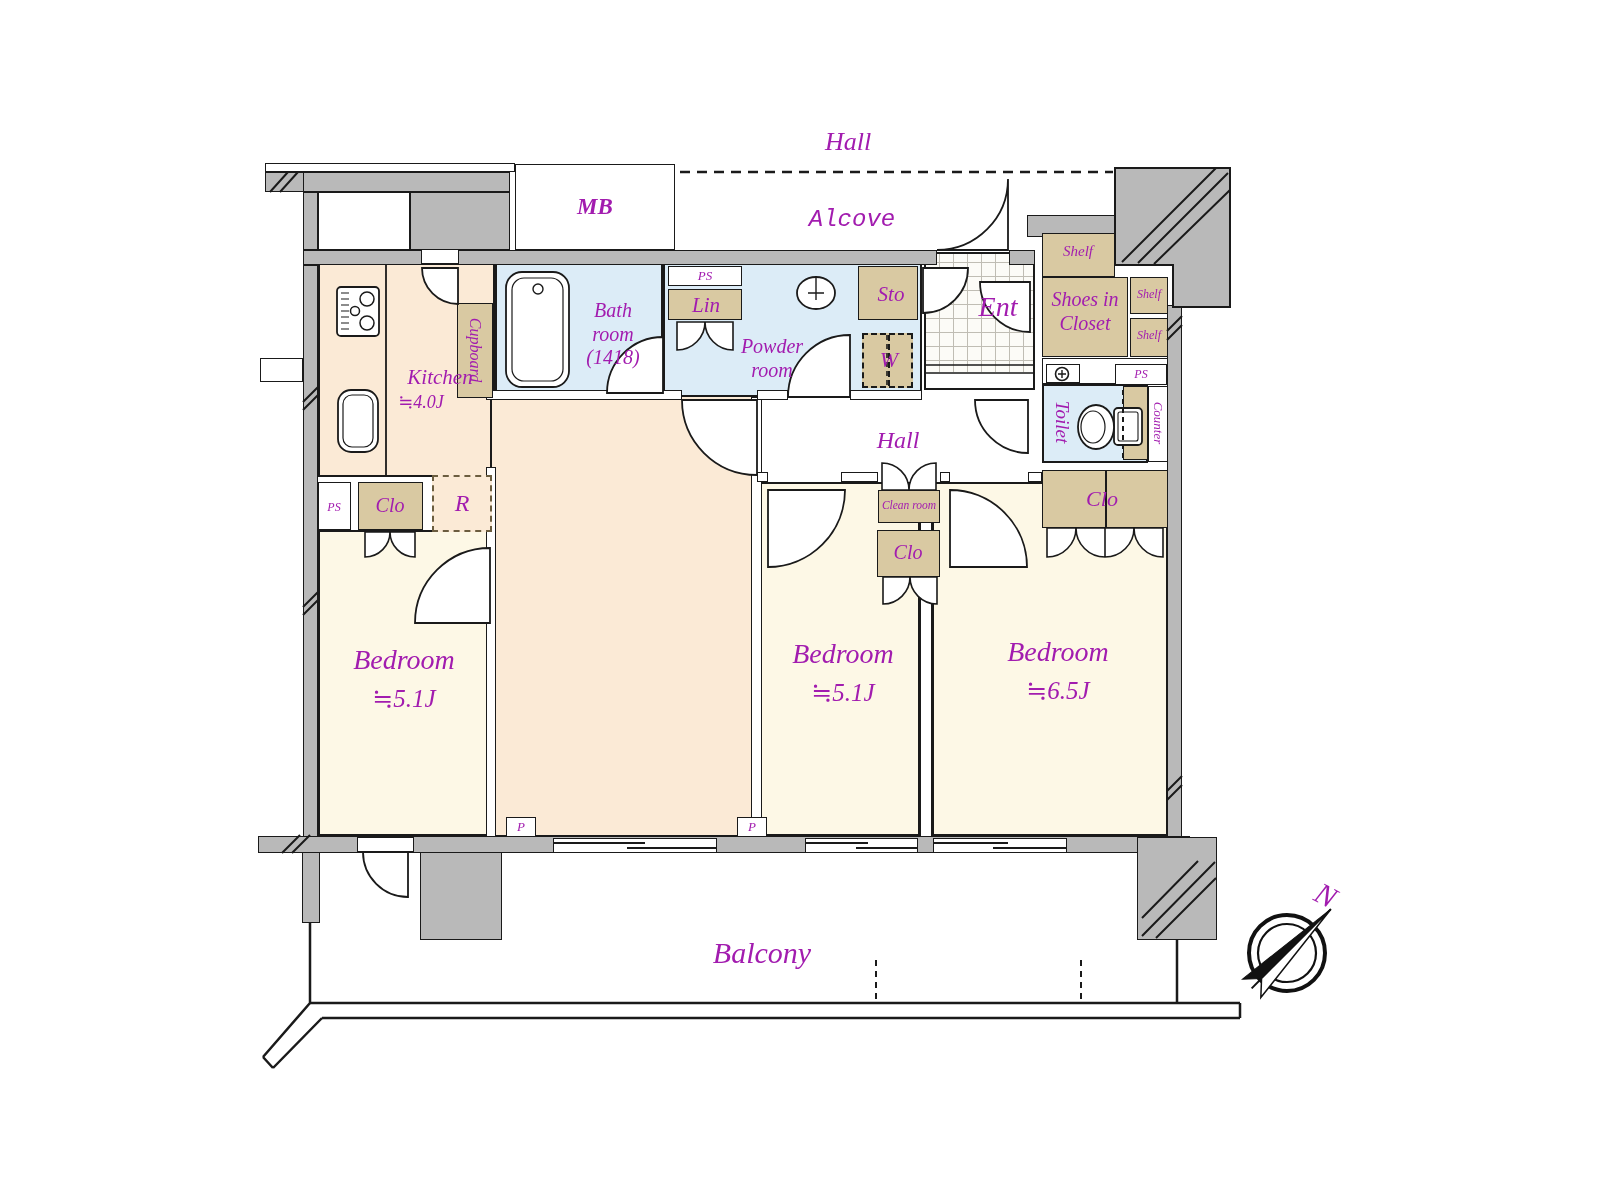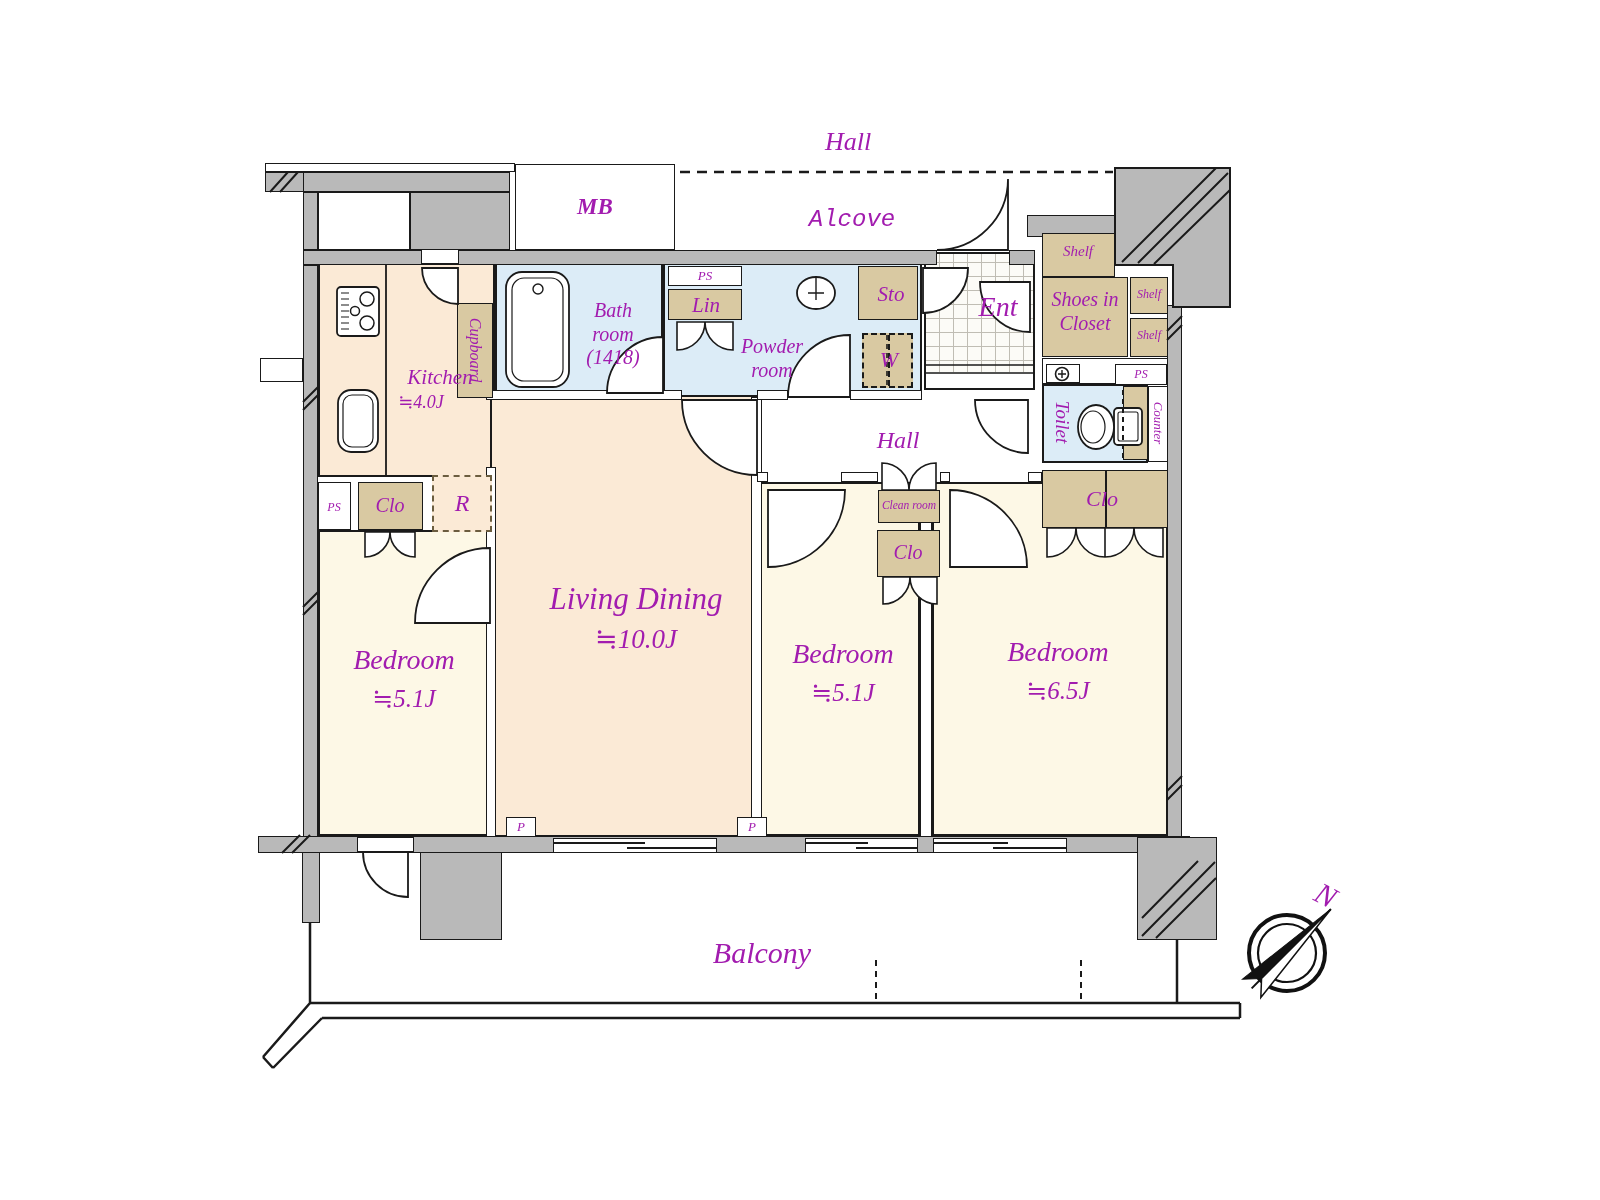--- a/index.html
+++ b/index.html
@@ -233,24 +233,20 @@
   <div class="vlbl" style="left:1062px;top:422px;font-size:19px;">Toilet</div>
   <div class="vlbl" style="left:1158px;top:423px;font-size:13px;">Counter</div>
   <div class="lbl" style="left:1102px;top:499px;font-size:22px;">Clo</div>
   <div class="lbl" style="left:898px;top:440px;font-size:24px;">Hall</div>
   <div class="lbl" style="left:909px;top:506px;font-size:11.5px;">Clean room</div>
   <div class="lbl" style="left:908px;top:553px;font-size:20px;">Clo</div>
   <div class="lbl" style="left:390px;top:506px;font-size:20px;">Clo</div>
   <div class="lbl" style="left:334px;top:507px;font-size:12px;">PS</div>
   <div class="lbl" style="left:462px;top:503px;font-size:24px;">R</div>
 
-  <div class="lbl stack" style="left:636px;top:618px;font-size:31px;">
-    <span>Living Dining</span>
-    <span style="font-size:27px;margin-top:6px;">≒10.0J</span>
-  </div>
   <div class="lbl stack" style="left:404px;top:678px;font-size:28px;">
     <span>Bedroom</span>
     <span style="font-size:25px;margin-top:8px;">≒5.1J</span>
   </div>
   <div class="lbl stack" style="left:843px;top:672px;font-size:28px;">
     <span>Bedroom</span>
     <span style="font-size:25px;margin-top:8px;">≒5.1J</span>
   </div>
   <div class="lbl stack" style="left:1058px;top:670px;font-size:28px;">
     <span>Bedroom</span>

